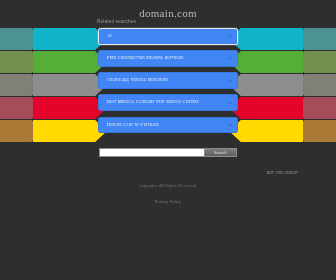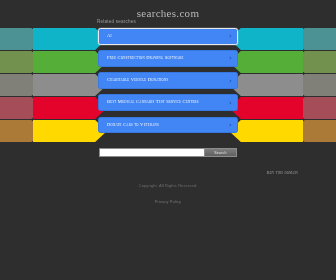--- a/index.html
+++ b/index.html
@@ -253,21 +253,21 @@
       <div class="chev-tail" style="background: rgb(239, 98, 117);"></div>
       <div class="chev-head" style="background: rgb(227, 3, 43);"></div>
     </div>
     <div class="chev-row" style="top:92px">
       <div class="chev-tail" style="background: rgb(247, 169, 60);"></div>
       <div class="chev-head" style="background: rgb(255, 217, 0);"></div>
     </div>
   </div>
 
   <div class="content">
-    <h1 class="domain-title">searches.com</h1>
+    <h1 class="domain-title">domain.com</h1>
   </div>
 
   <div class="related-label">Related searches</div>
 
   <div class="links">
     <a class="link-btn featured" href="#">
       <span class="link-label">Ai</span>
       <span class="arrow">›</span>
     </a>
     <a class="link-btn" href="#">

